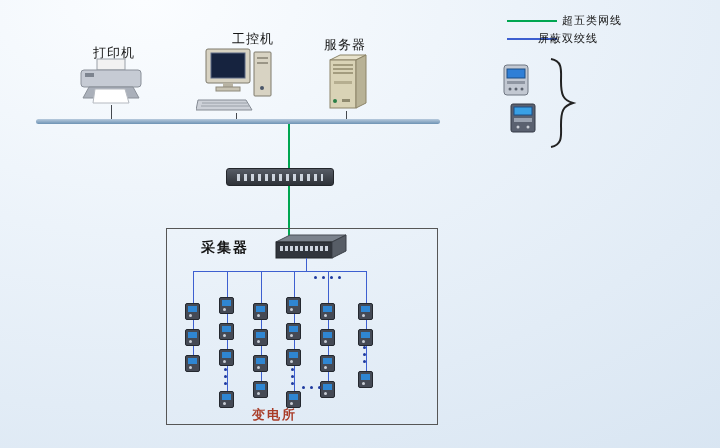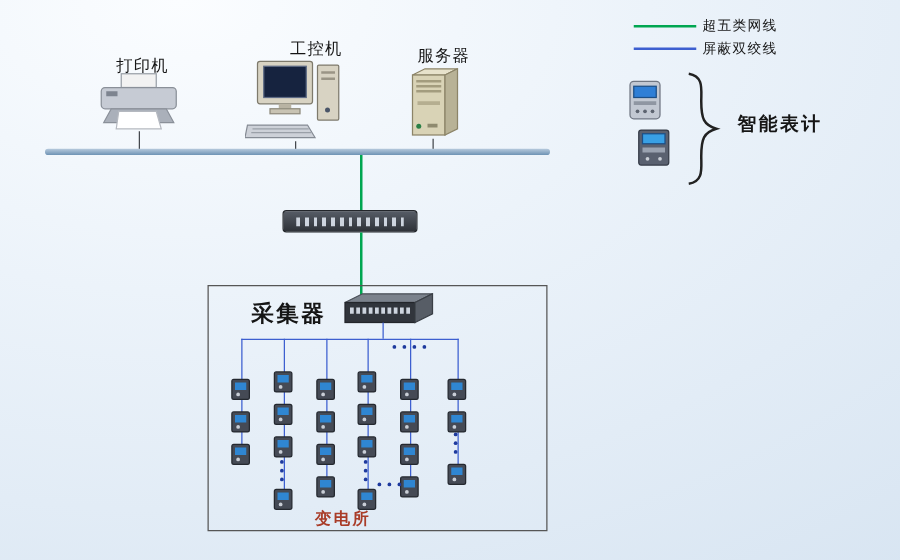--- a/index.html
+++ b/index.html
@@ -34,21 +34,21 @@
   svg{display:block;}
   .abs{position:absolute;}
 </style>
 </head>
 <body>
 
 <div class="canvas">
 
   <div class="lbl lbl-device" style="left:93px;top:44px;">打印机</div>
   <div class="lbl lbl-device" style="left:232px;top:30px;">工控机</div>
-  <div class="lbl lbl-device" style="left:334px;top:36px;">服务器</div>
+  <div class="lbl lbl-device" style="left:324px;top:36px;">服务器</div>
 
   <div class="abs" style="left:80px;top:58px;">
     <svg width="62" height="48" viewBox="0 0 62 48">
       <rect x="17" y="1" width="28" height="11" fill="#f2f2f2" stroke="#9aa0a8"></rect>
       <rect x="1" y="12" width="60" height="17" rx="3" fill="#c6cbd4" stroke="#8a9099"></rect>
       <rect x="5" y="15" width="9" height="4" fill="#7d848f"></rect>
       <path d="M9 29 L53 29 L59 40 L3 40 Z" fill="#aab0ba" stroke="#8a9099"></path>
       <path d="M15 31 L45 31 L49 45 L13 45 Z" fill="#ffffff" stroke="#b5b9c0"></path>
     </svg>
   </div>
@@ -85,21 +85,21 @@
 
   <div class="stub" style="left:111px;top:105px;height:15px;"></div>
   <div class="stub" style="left:236px;top:113px;height:7px;"></div>
   <div class="stub" style="left:346px;top:111px;height:9px;"></div>
 
   <div class="bus"></div>
 
   <div class="legend-line" style="left:507px;top:20px;background:#00a651;"></div>
   <div class="lbl lbl-legend" style="left:562px;top:13px;">超五类网线</div>
   <div class="legend-line" style="left:507px;top:38px;background:#3d5fd0;"></div>
-  <div class="lbl lbl-legend" style="left:562px;top:31px;">屏蔽双绞线</div>
+  <div class="lbl lbl-legend" style="left:538px;top:31px;">屏蔽双绞线</div>
 
   <div class="abs" style="left:503px;top:64px;">
     <svg width="26" height="32" viewBox="0 0 26 32">
       <rect x="1" y="1" width="24" height="30" rx="3" fill="#c2c8d2" stroke="#6f7682"></rect>
       <rect x="4" y="5" width="18" height="9" fill="#2f7fd6" stroke="#1d4f86"></rect>
       <rect x="4" y="17" width="18" height="3" fill="#8f96a2"></rect>
       <circle cx="7" cy="25" r="1.5" fill="#5d6470"></circle>
       <circle cx="13" cy="25" r="1.5" fill="#5d6470"></circle>
       <circle cx="19" cy="25" r="1.5" fill="#5d6470"></circle>
     </svg>
@@ -111,33 +111,32 @@
       <rect x="4" y="15" width="18" height="4" fill="#9aa2b0"></rect>
       <circle cx="8" cy="24" r="1.5" fill="#c9ced6"></circle>
       <circle cx="18" cy="24" r="1.5" fill="#c9ced6"></circle>
     </svg>
   </div>
   <div class="abs" style="left:546px;top:57px;">
     <svg width="34" height="92" viewBox="0 0 34 92">
       <path d="M5 2 C 17 4 15 14 15 24 C 15 38 17 43 27 46 C 17 49 15 54 15 68 C 15 78 17 88 5 90" fill="none" stroke="#222" stroke-width="2"></path>
     </svg>
   </div>
-  <div class="lbl lbl-bold" style="left:590px;top:90px;font-size:15px;letter-spacing:2px;">智能表计</div>
 
   <div class="wire-green" style="left:288px;top:124px;width:2px;height:44px;"></div>
 
   <div class="switch">
       <div class="ports"></div>
     </div>
 
   <div class="wire-green" style="left:288px;top:186px;width:2px;height:50px;"></div>
 
   <div class="box"></div>
 
-  <div class="lbl lbl-bold" style="left:201px;top:239px;font-size:18px;letter-spacing:2px;">采集器</div>
+  <div class="lbl lbl-bold" style="left:201px;top:239px;font-size:14px;letter-spacing:2px;">采集器</div>
 
   <div class="abs" style="left:266px;top:233px;">
     <svg width="82" height="30" viewBox="0 0 82 30">
       <path d="M10 9 L66 9 L80 2 L24 2 Z" fill="#7b828c" stroke="#4a4f57"></path>
       <rect x="10" y="9" width="56" height="16" fill="#31353c" stroke="#23262b"></rect>
       <path d="M66 9 L80 2 L80 18 L66 25 Z" fill="#575d66" stroke="#3a3f46"></path>
       <g fill="#cdd4de">
         <rect x="14" y="13" width="3" height="5"></rect>
           <rect x="19" y="13" width="3" height="5"></rect>
         <rect x="24" y="13" width="3" height="5"></rect>

